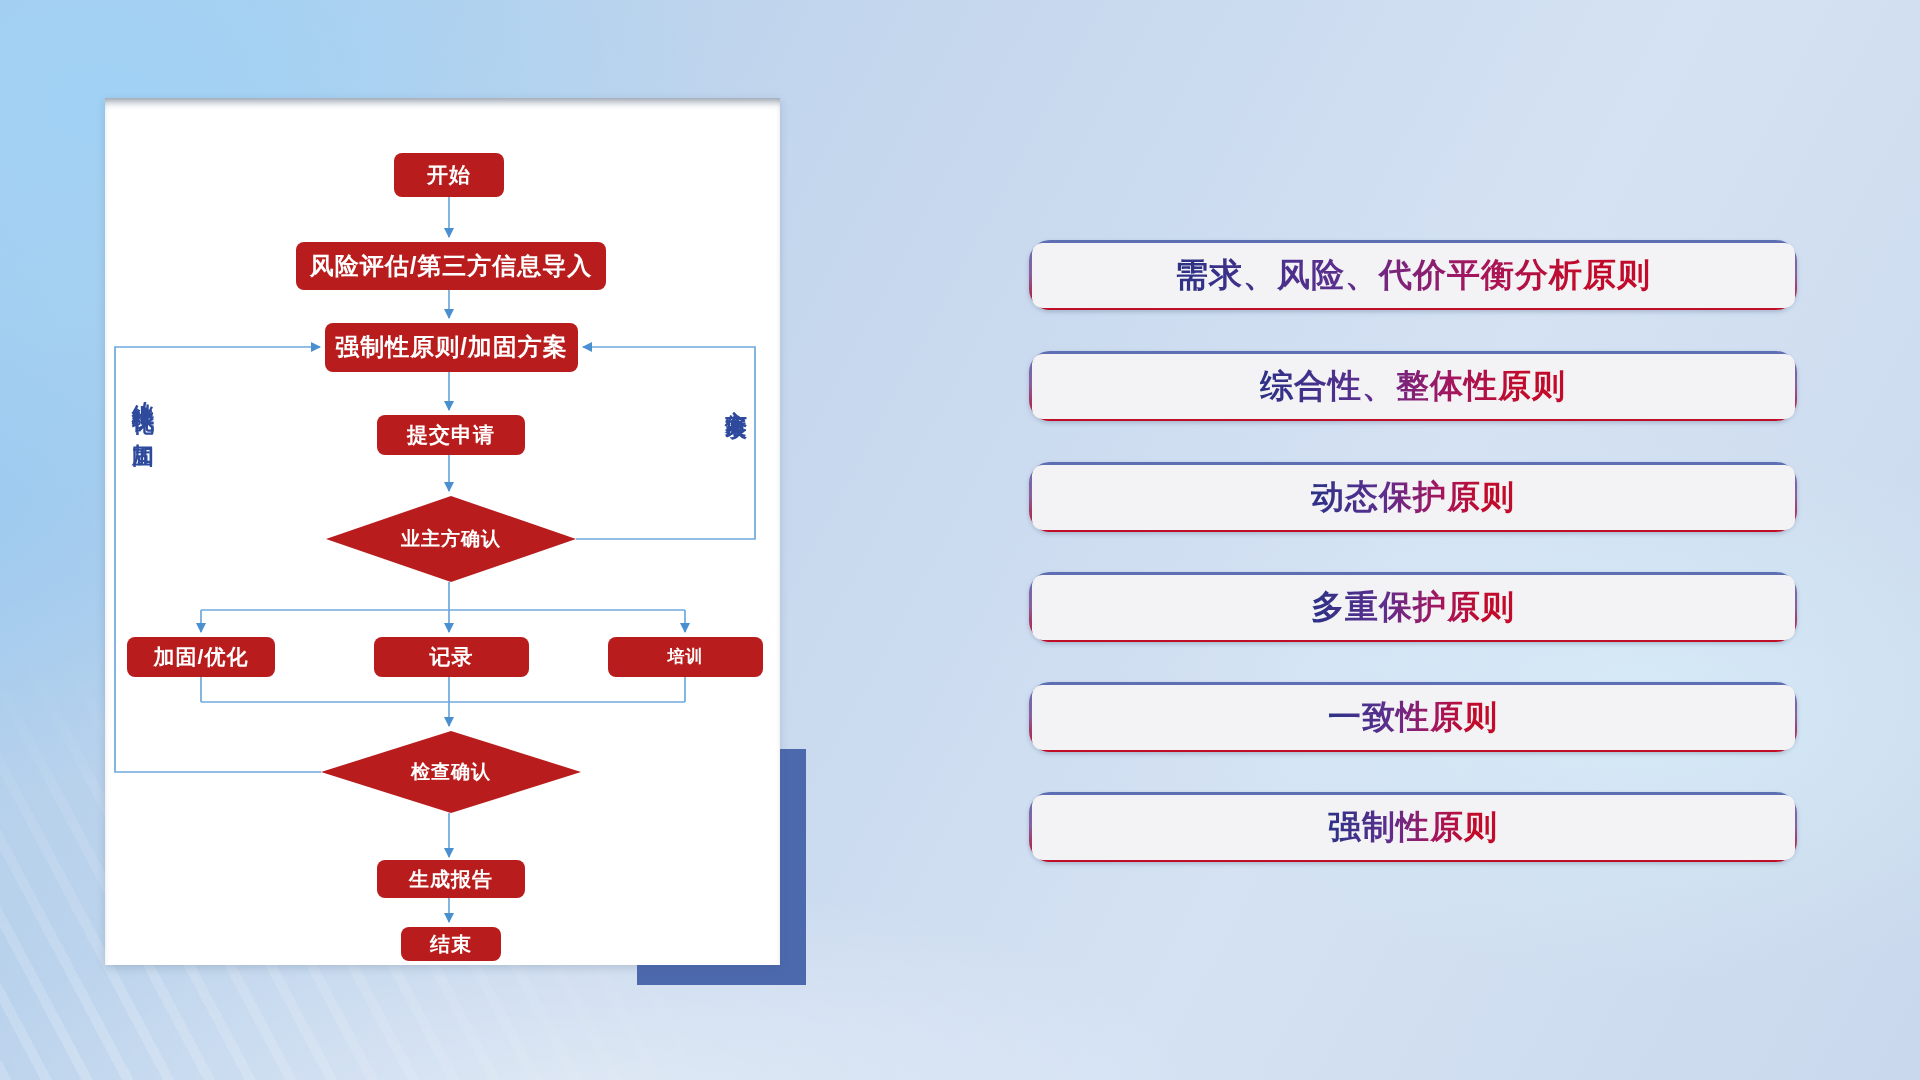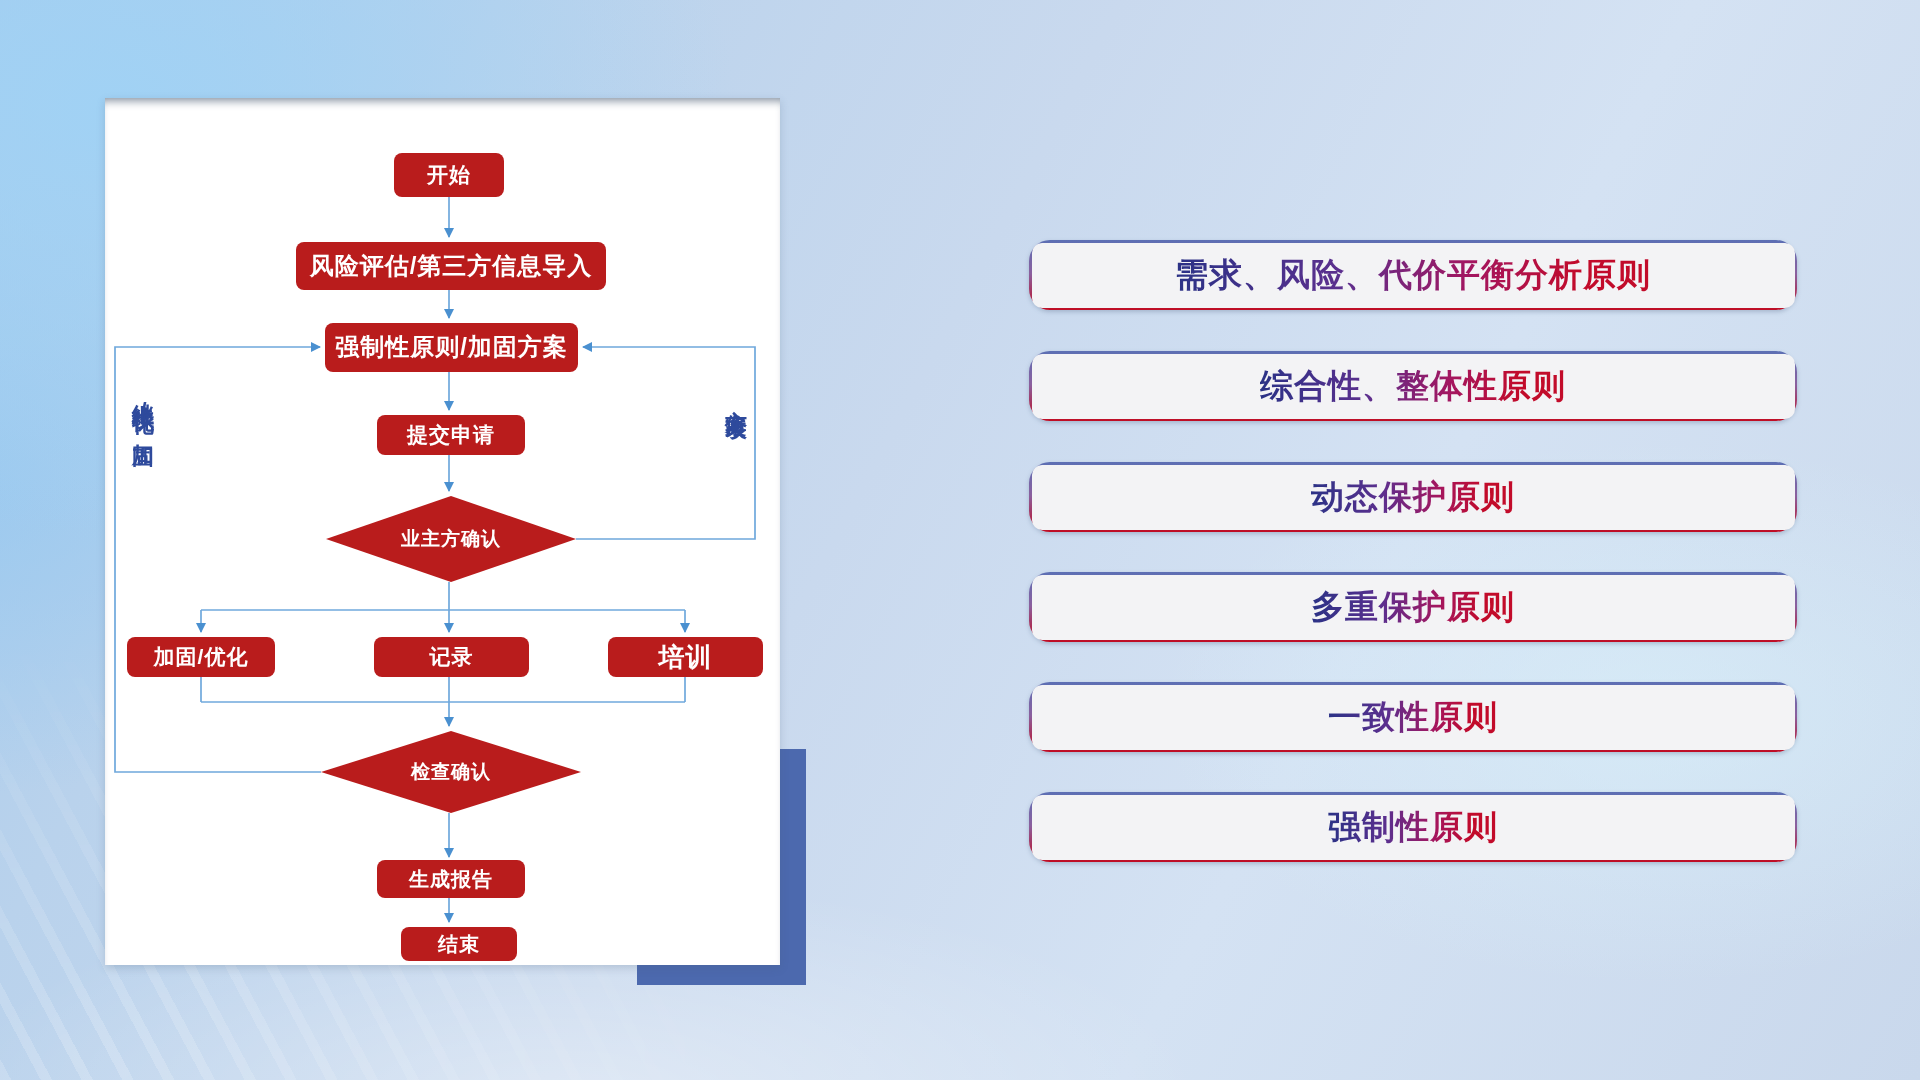--- a/index.html
+++ b/index.html
@@ -109,27 +109,27 @@
     <div class="fnode" style="left:220px;top:225px;width:253px;height:49px;font-size:24px;">强制性原则/加固方案</div>
 
     <div class="fnode" style="left:272px;top:317px;width:148px;height:40px;font-size:21px;">提交申请</div>
 
     <div class="fnode diamond" style="left:221px;top:398px;width:250px;height:86px;font-size:19px;">业主方确认</div>
 
     <div class="fnode" style="left:22px;top:539px;width:148px;height:40px;font-size:21px;">加固/优化</div>
 
     <div class="fnode" style="left:269px;top:539px;width:155px;height:40px;font-size:21px;">记录</div>
 
-    <div class="fnode" style="left:503px;top:539px;width:155px;height:40px;font-size:26px;">培训</div>
+    <div class="fnode" style="left:503px;top:539px;width:155px;height:40px;font-size:17px;">培训</div>
 
     <div class="fnode diamond" style="left:216px;top:633px;width:260px;height:82px;font-size:19px;">检查确认</div>
 
     <div class="fnode" style="left:272px;top:762px;width:148px;height:38px;font-size:20px;">生成报告</div>
 
-    <div class="fnode" style="left:296px;top:829px;width:116px;height:34px;font-size:20px;">结束</div>
+    <div class="fnode" style="left:296px;top:829px;width:100px;height:34px;font-size:20px;">结束</div>
 
     <div class="vlabel" style="left:27px;top:288px;height:190px;">继续优化/加固</div>
 
     <div class="vlabel" style="left:620px;top:294px;height:130px;">方案修改</div>
   </div>
 
 
   <div class="pbox" style="top:240px;">
     <div class="pbox-inner">
       <span class="ptext">需求、风险、代价平衡分析原则</span>

